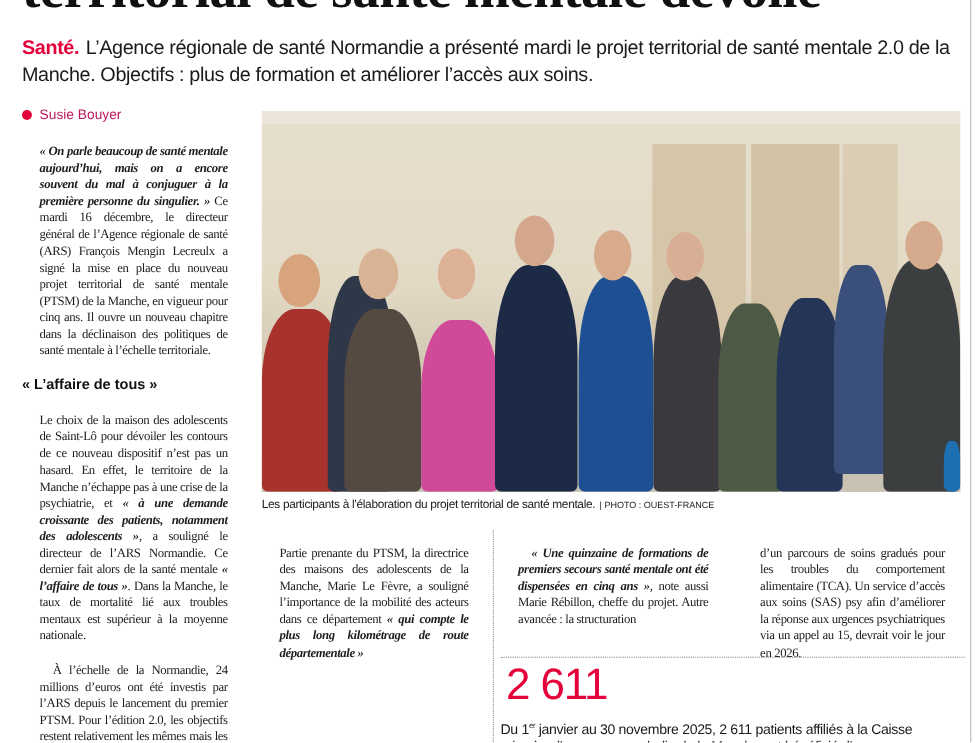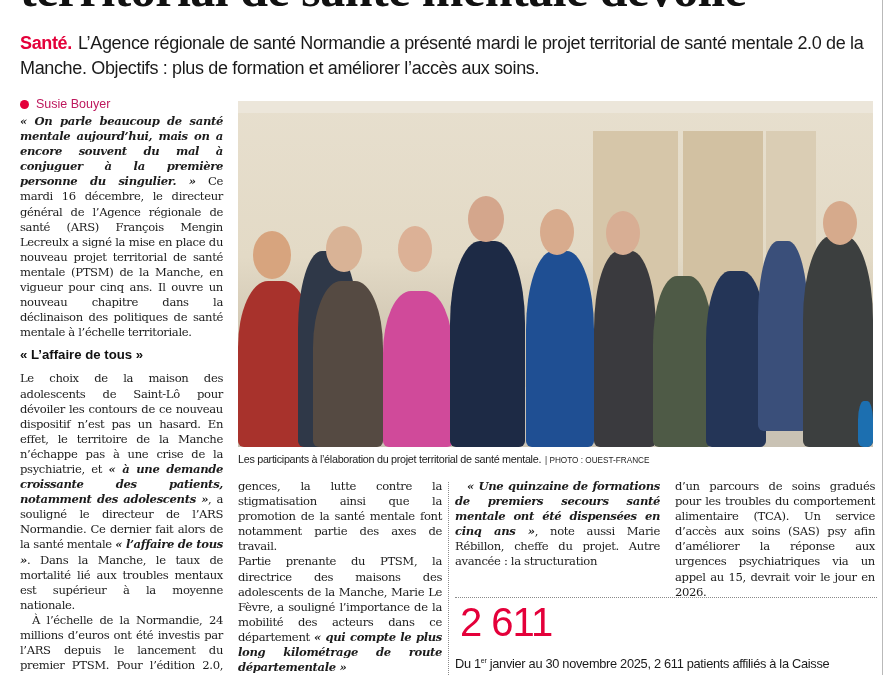--- a/index.html
+++ b/index.html
@@ -26,21 +26,21 @@
       position: absolute; left: 20px; top: 97px;
       font-family: "Liberation Sans", sans-serif; font-size: 12.5px; color: #be185d;
       display: flex; align-items: center; gap: 7px;
     }
     .byline .dot { width: 9px; height: 9px; border-radius: 50%; background: #e4003a; display: inline-block; }
 
     .col {
       position: absolute; font-family: "DejaVu Serif", serif; font-size: 11.6px; line-height: 15.1px;
       color: #1c1c1c; letter-spacing: -0.35px; text-align: justify; hyphens: manual;
     }
-    .col p { margin: 0; }
+    .col p { margin: 16px; font-family: Liberation Serif, serif; }
     .col .indent { text-indent: 12px; }
     .col em { font-style: italic; font-weight: bold; }
     .subhead {
       font-family: "Liberation Sans", sans-serif; font-weight: bold; font-size: 13.2px;
       color: #111; margin: 7px 0 8px 0; line-height: 16px; letter-spacing: 0;
     }
     #col1 { left: 20px; top: 114px; width: 203px; }
     #col2 { left: 238px; top: 479px; width: 204px; }
     #col3 { left: 455px; top: 479px; width: 205px; }
     #col4 { left: 675px; top: 479px; width: 200px; }
@@ -125,21 +125,20 @@
   <div class="person" style="left:565px;top:135px;width:70px;height:211px;background:#3c3f3f;"></div>
   <div class="head" style="left:585px;top:100px;width:34px;height:44px;background:#d6aa8c;"></div>
   <div class="person" style="left:620px;top:300px;width:15px;height:46px;background:#1c6fb0;"></div>
 </div>
 
 <div class="caption">
   <span>Les participants à l’élaboration du projet territorial de santé mentale.</span><span class="credit">| PHOTO : OUEST-FRANCE</span>
 </div>
 
 <div class="col" id="col2">
-  <p>gences, la lutte contre la stigmatisation ainsi que la promotion de la santé mentale font notamment partie des axes de travail.</p>
   <p><span>Partie prenante du PTSM, la directrice des maisons des adolescents de la Manche, Marie Le Fèvre, a souligné l’importance de la mobilité des acteurs dans ce département </span><em>« qui compte le plus long kilométrage de route départementale »</em></p>
 
 </div>
 
 <div class="sep-v"></div>
 
 <div class="col" id="col3">
   <p class="indent"><em>« Une quinzaine de formations de premiers secours santé mentale ont été dispensées en cinq ans »</em><span>, note aussi Marie Rébillon, cheffe du projet. Autre avancée : la structuration</span></p>
 </div>
 

